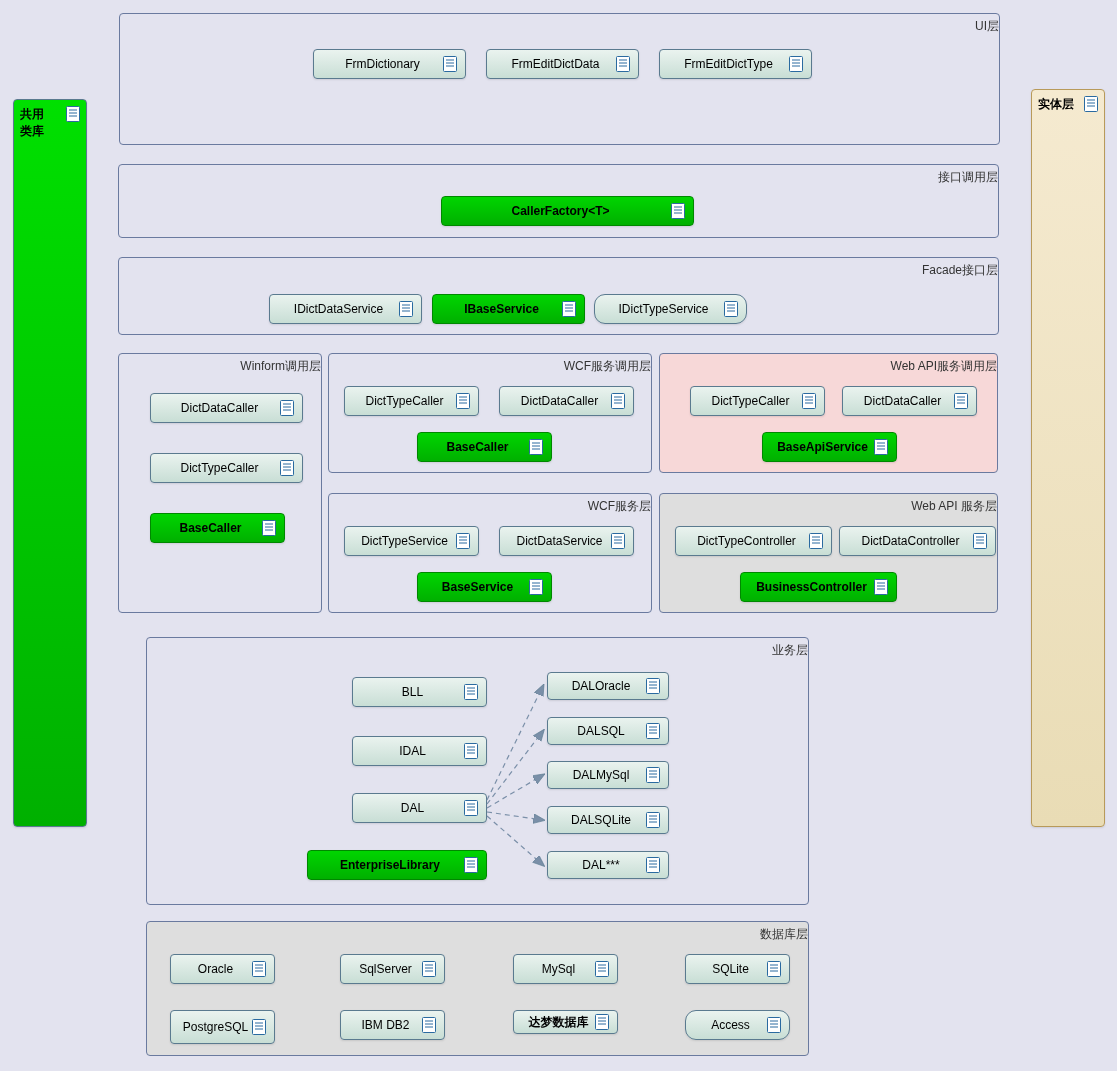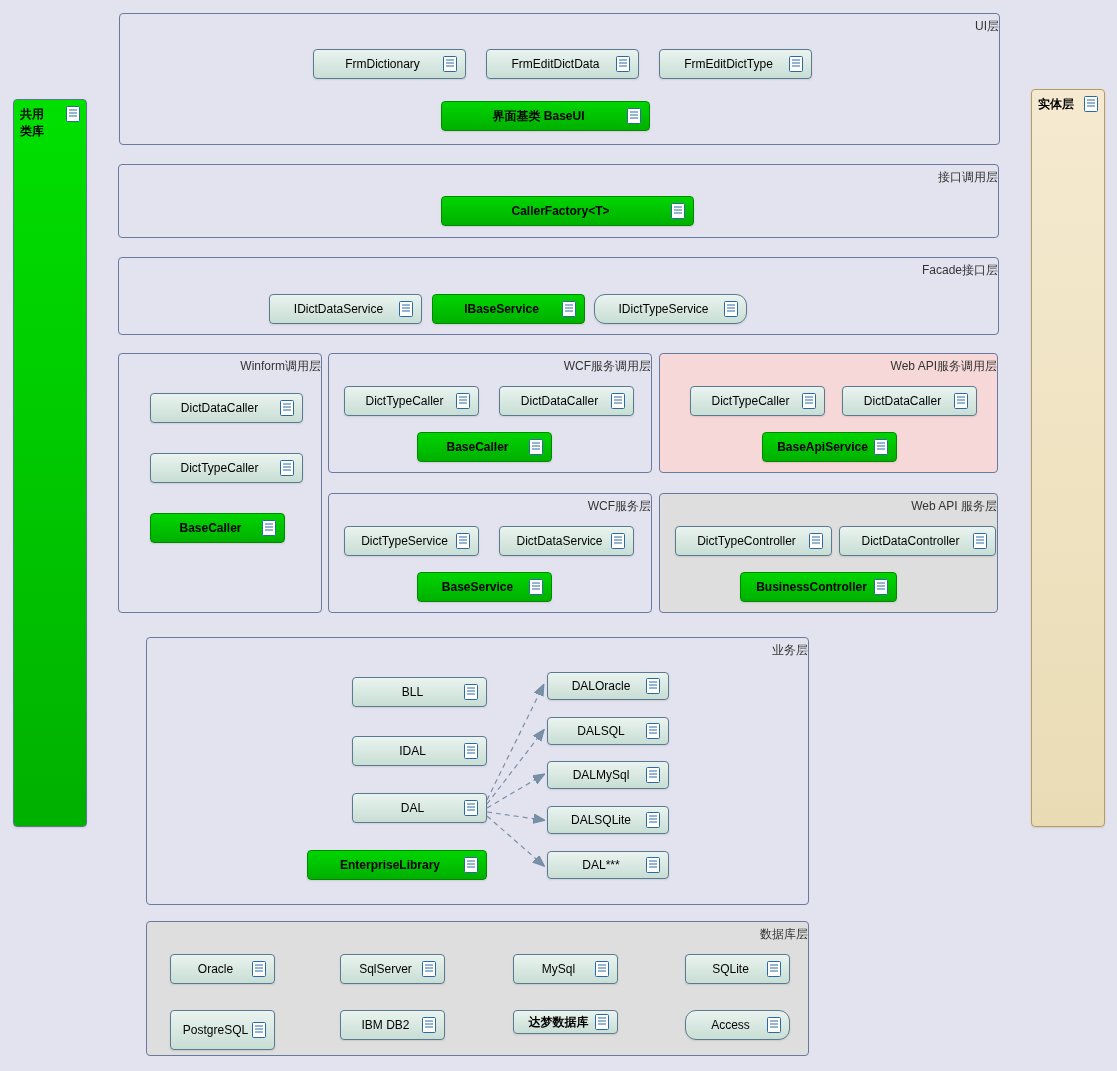--- a/index.html
+++ b/index.html
@@ -143,31 +143,20 @@
       <span class="label">FrmEditDictType</span>
       <span class="icon-doc">
         <svg width="14" height="16">
           <rect x="0.5" y="0.5" width="13" height="15" rx="1" fill="#fff" stroke="#2a6aa0"></rect>
           <line x1="3" y1="4" x2="11" y2="4" stroke="#2a6aa0"></line>
           <line x1="3" y1="7" x2="11" y2="7" stroke="#2a6aa0"></line>
           <line x1="3" y1="10" x2="11" y2="10" stroke="#2a6aa0"></line>
         </svg>
       </span>
     </div>
-  <div class="node green" style="left:441px; top:101px; width:209px; height:30px;">
-      <span class="label">界面基类 BaseUI</span>
-      <span class="icon-doc">
-        <svg width="14" height="16">
-          <rect x="0.5" y="0.5" width="13" height="15" rx="1" fill="#fff" stroke="#2a6aa0"></rect>
-          <line x1="3" y1="4" x2="11" y2="4" stroke="#2a6aa0"></line>
-          <line x1="3" y1="7" x2="11" y2="7" stroke="#2a6aa0"></line>
-          <line x1="3" y1="10" x2="11" y2="10" stroke="#2a6aa0"></line>
-        </svg>
-      </span>
-    </div>
 
   <div class="container" style="left:118px; top:164px; width:881px; height:74px; background:#e3e3ef;">
     <div class="title">接口调用层</div>
   </div>
   <div class="node green" style="left:441px; top:196px; width:253px; height:30px;">
       <span class="label">CallerFactory&lt;T&gt;</span>
       <span class="icon-doc">
         <svg width="14" height="16">
           <rect x="0.5" y="0.5" width="13" height="15" rx="1" fill="#fff" stroke="#2a6aa0"></rect>
           <line x1="3" y1="4" x2="11" y2="4" stroke="#2a6aa0"></line>
@@ -542,21 +531,21 @@
       <span class="label">SQLite</span>
       <span class="icon-doc">
         <svg width="14" height="16">
           <rect x="0.5" y="0.5" width="13" height="15" rx="1" fill="#fff" stroke="#2a6aa0"></rect>
           <line x1="3" y1="4" x2="11" y2="4" stroke="#2a6aa0"></line>
           <line x1="3" y1="7" x2="11" y2="7" stroke="#2a6aa0"></line>
           <line x1="3" y1="10" x2="11" y2="10" stroke="#2a6aa0"></line>
         </svg>
       </span>
     </div>
-  <div class="node" style="left:170px; top:1010px; width:105px; height:40px;">
+  <div class="node" style="left:170px; top:1010px; width:105px; height:34px;">
       <span class="label">PostgreSQL</span>
       <span class="icon-doc">
         <svg width="14" height="16">
           <rect x="0.5" y="0.5" width="13" height="15" rx="1" fill="#fff" stroke="#2a6aa0"></rect>
           <line x1="3" y1="4" x2="11" y2="4" stroke="#2a6aa0"></line>
           <line x1="3" y1="7" x2="11" y2="7" stroke="#2a6aa0"></line>
           <line x1="3" y1="10" x2="11" y2="10" stroke="#2a6aa0"></line>
         </svg>
       </span>
     </div>

